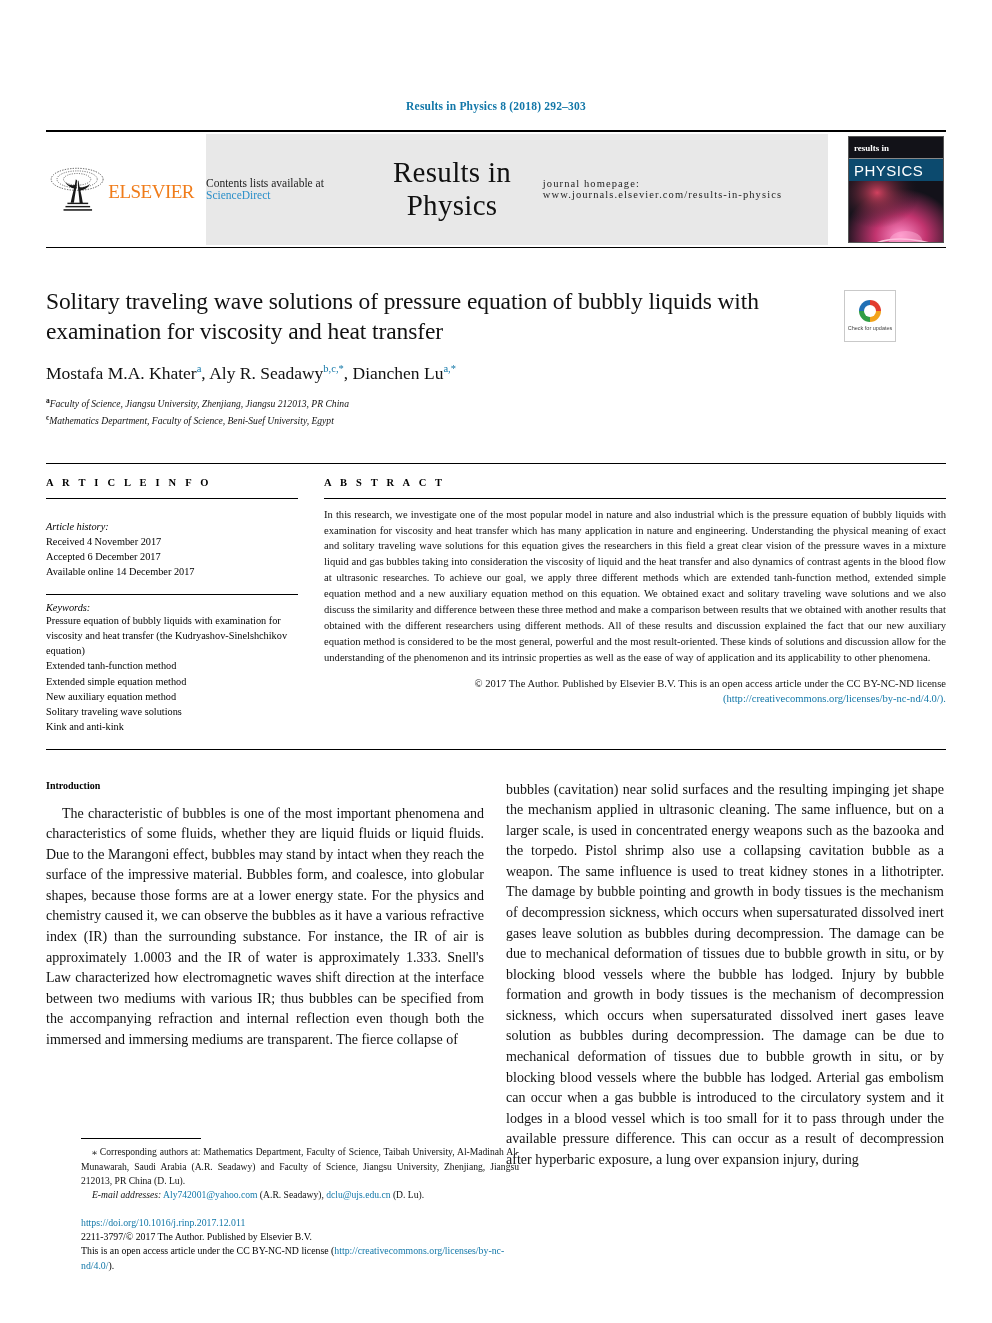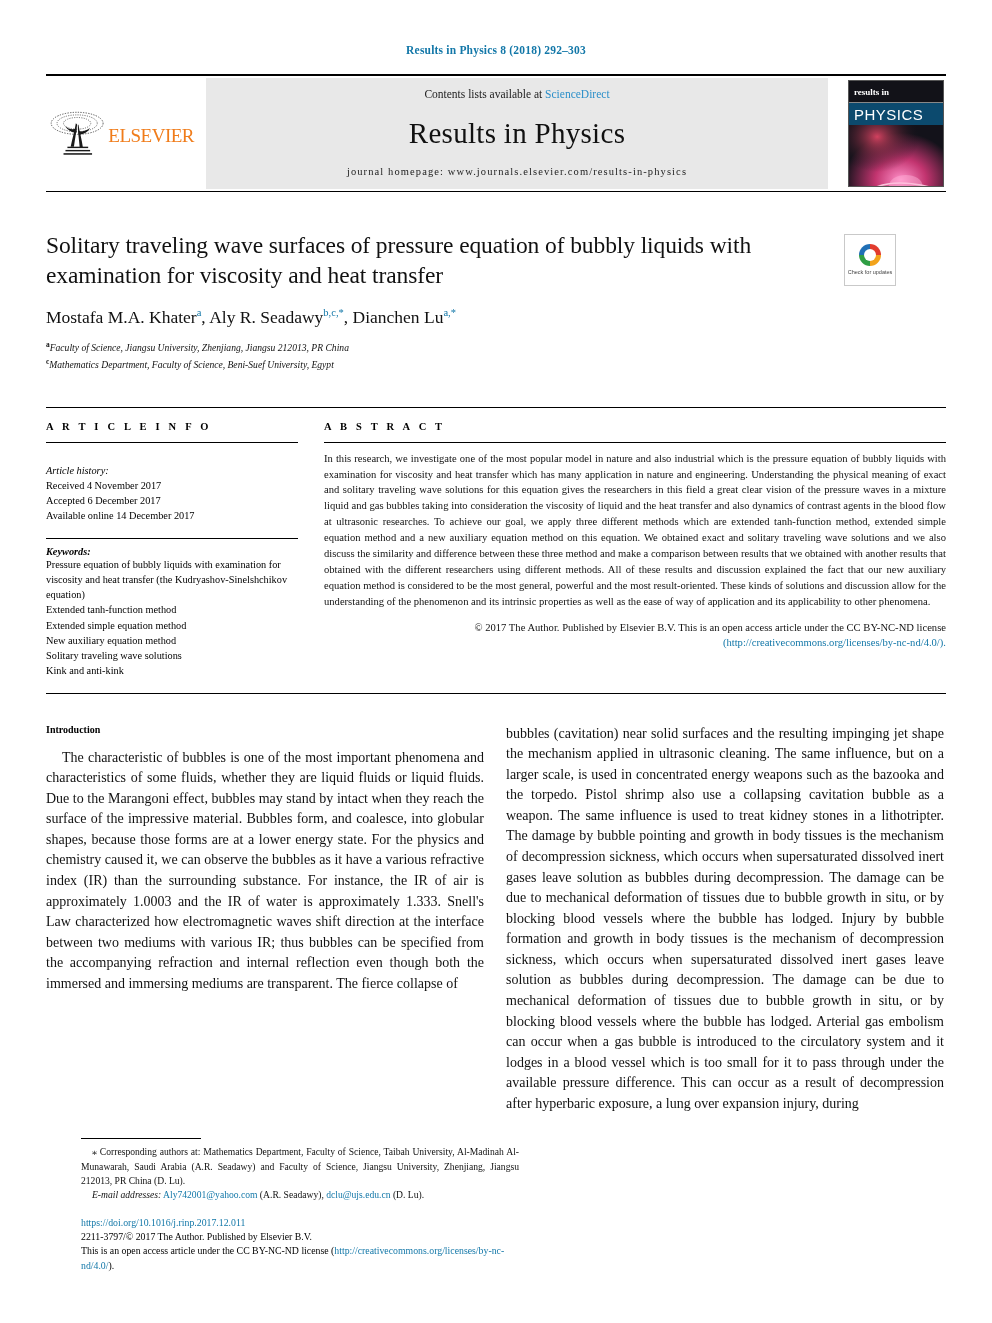--- a/index.html
+++ b/index.html
@@ -16,21 +16,21 @@
 
   .page { position: relative; width: 992px; height: 1323px; padding: 0 46px; }
 
   
   .running-head {
     text-align: center;
     color: #1277a8;
     font-size: 11.5px;
     font-weight: bold;
     letter-spacing: .2px;
-    padding-top: 44px;
+    padding-top: 100px;
   }
 
   
   .masthead {
     margin-top: 18px;
     border-top: 2px solid #000;
     border-bottom: 1.5px solid #000;
     display: flex;
     align-items: stretch;
     height: 118px;
@@ -51,21 +51,21 @@
     font-size: 19px;
     letter-spacing: -0.5px;
     font-weight: 400;
     line-height: 1;
     margin-top: 1px;
   }
   .mast-center {
     flex: 1;
     background: #e8e8e8;
     display: flex;
-    flex-direction: column;
+    flex-direction: row;
     justify-content: space-between;
     align-items: center;
     padding: 10px 0 12px;
     margin: 2px 12px;
   }
   .contents-line { font-size: 11.5px; color: #222; }
   .contents-line .sd { color: #2b8fc9; }
   .journal-name {
     font-size: 29px;
     letter-spacing: .3px;
@@ -168,21 +168,21 @@
     font-size: 10.5px;
     font-weight: bold;
     letter-spacing: 3.2px;
     font-family: "Liberation Serif", serif;
     margin-bottom: 10px;
   }
   .rule { border-top: 1px solid #000; }
   .hist { padding-top: 20px; font-size: 10.3px; line-height: 1.48; }
   .hist .it { font-style: italic; }
   .kw-wrap { margin-top: 14px; border-top: 1px solid #000; padding-top: 7px; }
-  .kw-title { font-style: italic; font-size: 10.3px; font-weight: bold; }
+  .kw-title { font-style: italic; font-size: 10.3px; }
   .kw-list { font-size: 10.3px; line-height: 1.48; }
   .abs-body {
     padding-top: 8px;
     font-size: 10.6px;
     line-height: 1.5;
     text-align: justify;
     color: #111;
   }
   .abs-copy { margin-top: 2px; text-align: right; }
   .lnk { color: #1277a8; }
@@ -286,21 +286,21 @@
         <rect width="96" height="80" fill="#14121a"></rect>
         <rect width="96" height="80" fill="url(#g1)"></rect>
         <rect width="96" height="80" fill="url(#g2)"></rect>
         <path d="M8 78 C24 58, 52 54, 92 66" stroke="#ffd8e8" stroke-width="1.6" fill="none" opacity="0.85"></path>
         <ellipse cx="58" cy="62" rx="17" ry="11" fill="#ffb3d9" opacity="0.45"></ellipse>
       </svg>
     </div>
   </div>
 
   <div class="title-block">
-    <h1 class="art-title">Solitary traveling wave surfaces of pressure equation of bubbly liquids with examination for viscosity and heat transfer</h1>
+    <h1 class="art-title">Solitary traveling wave solutions of pressure equation of bubbly liquids with examination for viscosity and heat transfer</h1>
 
     <div class="crossmark">
       <div class="cm-circle"></div>
       <div class="cm-text">Check for updates</div>
     </div>
 
     <div class="authors">
       <span>Mostafa M.A. Khater</span><span class="sup-a">a</span>, <span>Aly R. Seadawy</span><span class="sup-a">b,c,*</span>, <span>Dianchen Lu</span><span class="sup-a">a,*</span>
     </div>
 

